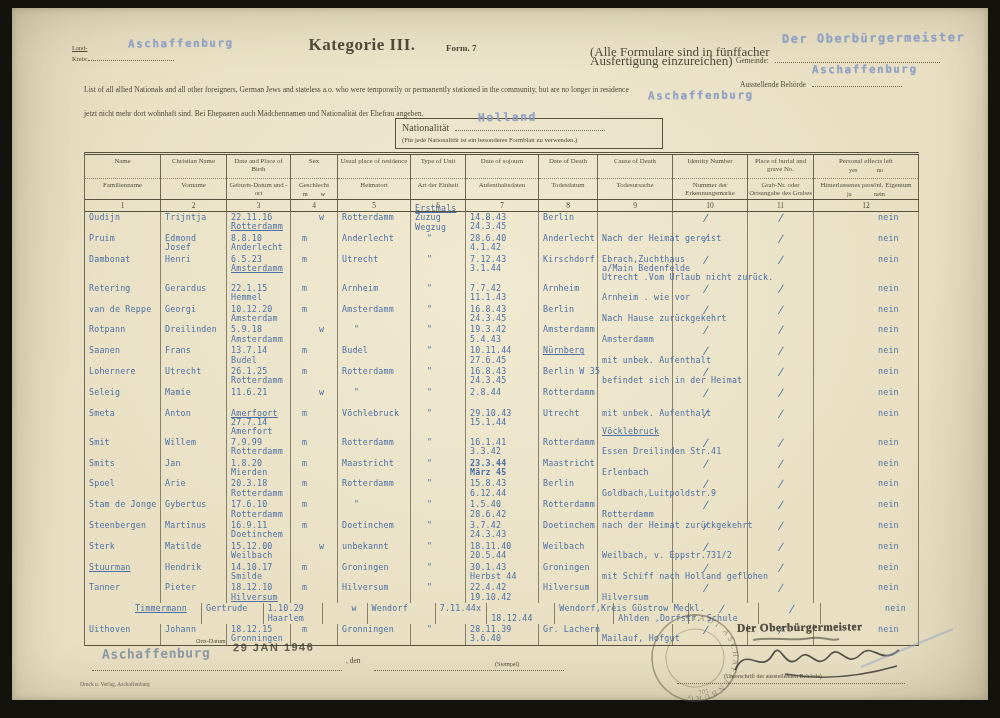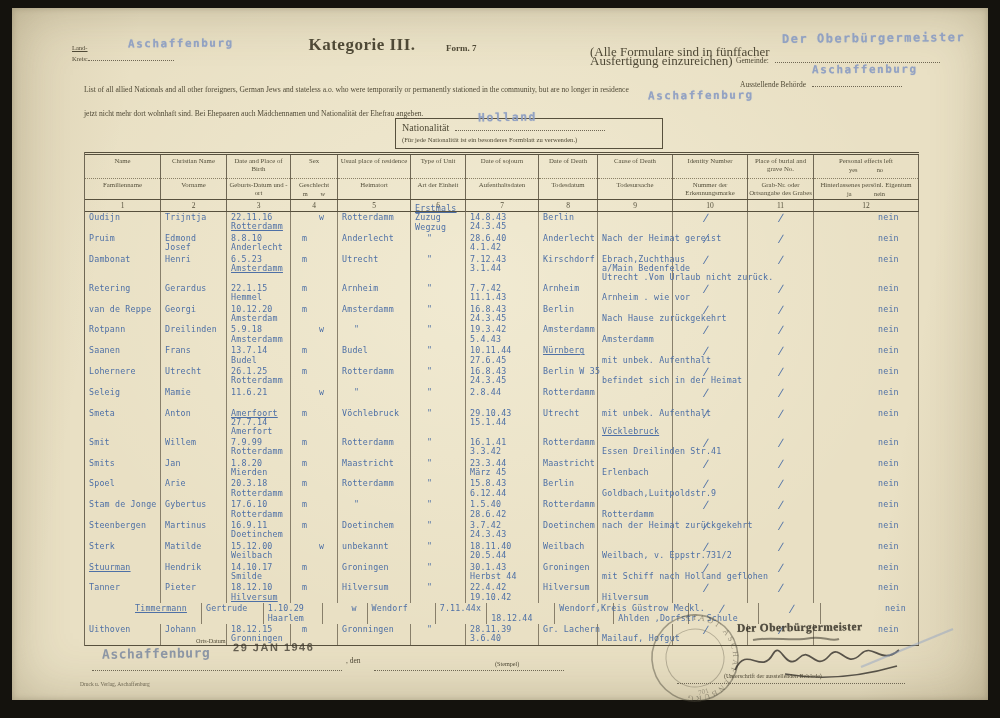--- a/index.html
+++ b/index.html
@@ -618,21 +618,21 @@
             </div>
             <div class="tc c3 sexm" style="width: 47px;">
               <div class="tl">m</div>
             </div>
             <div class="tc c4" style="width: 73px;">
               <div class="tl">Maastricht</div>
             </div>
             <div class="tc c5" style="width: 55px;">
               <div class="tl dito">"</div>
             </div>
-            <div class="tc c6" style="width: 73px;">
+            <div class="tc c6" style="width: 73px; font-weight: bold;">
               <div class="tl">23.3.44</div>
               <div class="tl">März 45</div>
             </div>
             <div class="tc c7" style="width: 59px;">
               <div class="tl">Maastricht</div>
             </div>
             <div class="tc c8" style="width: 75px;">
               <div class="tl">&nbsp;</div>
               <div class="tl">Erlenbach</div>
             </div>

